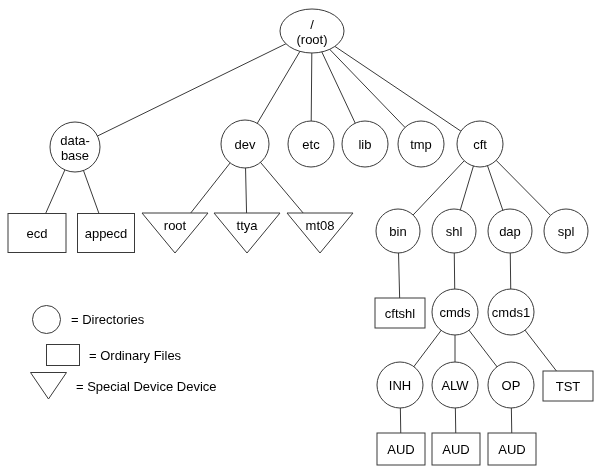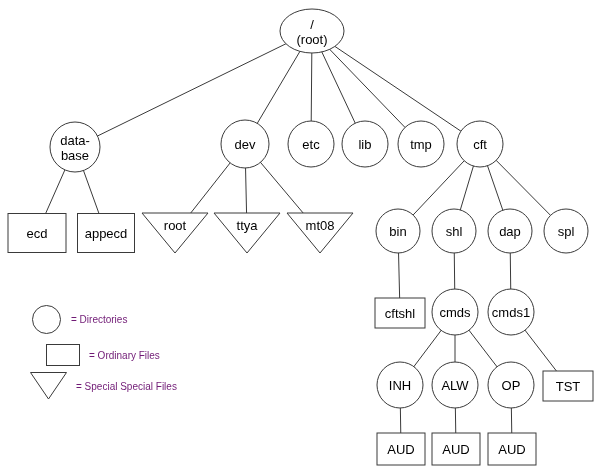--- a/index.html
+++ b/index.html
@@ -33,22 +33,22 @@
     position: absolute;
     display: flex;
     align-items: center;
     gap: 8px;
   }
   .legend-row .shape {
     display: block;
     flex: 0 0 auto;
   }
   .legend-label {
-    font-size: 10px;
-    color: #701a75;
+    font-size: 13px;
+    color: #000000;
     white-space: nowrap;
   }
   #legend-directories { left: 31px; top: 304px; }
   #legend-ordinary    { left: 30px; top: 344px; padding-left: 16px; }
   #legend-special     { left: 30px; top: 372px; }
 </style>
 </head>
 <body>
 
 <div class="canvas">
@@ -202,17 +202,17 @@
       <svg class="shape" width="35" height="23">
         <rect x="0.5" y="0.5" width="33" height="21" fill="#ffffff" stroke="#3a3a3a" stroke-width="1"></rect>
       </svg>
       <span class="legend-label">= Ordinary Files</span>
     </div>
 
     <div class="legend-row" id="legend-special">
       <svg class="shape" width="38" height="28">
         <polygon points="0.5,0.5 36.5,0.5 18.5,27" fill="#ffffff" stroke="#3a3a3a" stroke-width="1"></polygon>
       </svg>
-      <span class="legend-label">= Special Special Files</span>
+      <span class="legend-label">= Special Device Device</span>
     </div>
 
   </div>
 </div>
 
 </body></html>

